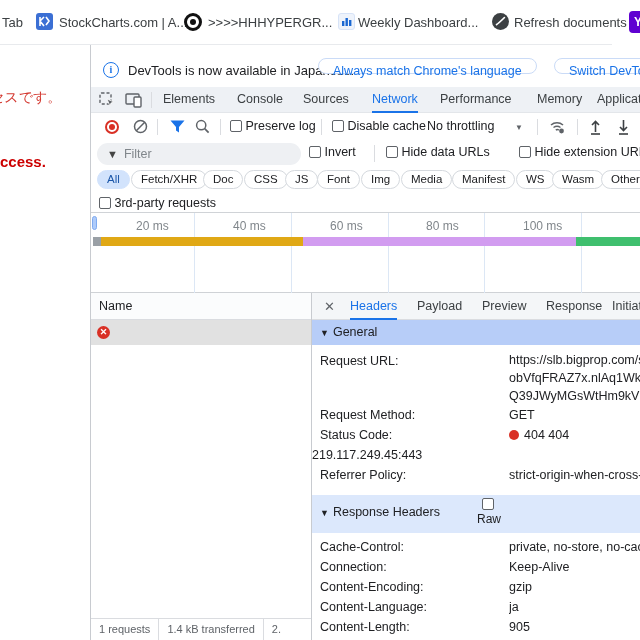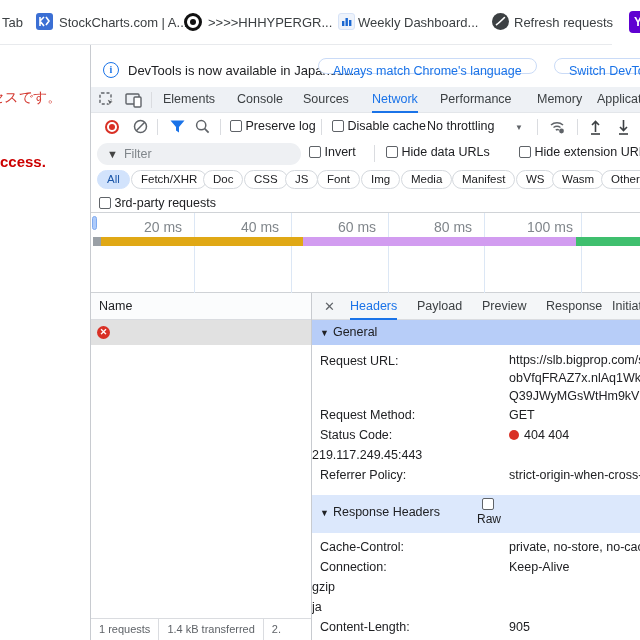--- a/index.html
+++ b/index.html
@@ -74,21 +74,21 @@
   .chip { position:absolute; top:1px; height:19px; line-height:17px; padding:0 9px;
     border:1px solid #d5d9de; border-radius:10px; font-size:11.5px; background:#fff;
     white-space:nowrap; }
   .chip.active { background:#d2e3fc; border-color:#d2e3fc; color:#1a56a8; }
   .thirdparty { position:absolute; left:8px; top:151px; font-size:12.5px; }
 
   
   .timeline { position:absolute; left:0; top:167px; width:551px; height:40px;
     border-top:1px solid #d0d3d7; background:#fff; }
   .gridline { position:absolute; top:0; width:1px; background:#dce7f5; }
-  .tick { position:absolute; top:6px; width:54px; text-align:center; font-size:14px; color:#80868b; }
+  .tick { position:absolute; top:6px; width:54px; text-align:left; font-size:12px; color:#80868b; }
   .tl-handle { position:absolute; left:1px; top:3px; width:5px; height:14px;
     border-radius:3px; background:#aecbfa; border:1px solid #7faaf0; }
   .seg { position:absolute; top:24px; height:9px; }
   .filmstrip { position:absolute; left:0; top:207px; width:551px; height:41px;
     border-bottom:1px solid #cfd2d6; background:#fff; }
 
   
   .main { position:absolute; left:0; top:248px; width:551px; height:347px; display:flex; }
   .reqcol { width:220px; flex:none; display:flex; flex-direction:column; }
   .req-header { height:27px; line-height:26px; padding-left:8px; font-size:12.5px;
@@ -154,21 +154,21 @@
   </span>
   <span class="bm-label" style="left:358px">Weekly Dashboard...</span>
 
   <span class="fav fav-globe" style="left:492px">
     <svg width="17" height="17" viewBox="0 0 17 17">
         <circle cx="8.5" cy="8.5" r="7" fill="#3c4043"></circle>
         <path d="M4 12 C7 10 10 7 13 4" stroke="#fff" stroke-width="1.7" fill="none"></path>
         <circle cx="8.5" cy="8.5" r="7" fill="none" stroke="#3c4043"></circle>
       </svg>
   </span>
-  <span class="bm-label" style="left:514px">Refresh requests</span>
+  <span class="bm-label" style="left:514px">Refresh documents</span>
 
   <span class="fav fav-y" style="left:629px">Y!</span>
 </div>
 
 <div class="page-left">
   <div class="jp-red">セスです。</div>
   <div class="en-red">ccess.</div>
 </div>
 
 <div class="devtools">
@@ -361,23 +361,25 @@
 
       <div class="kv" style="margin-top:4px">
         <span class="k">Cache-Control:</span>
         <span class="v">private, no-store, no-cache</span>
       </div>
       <div class="kv">
         <span class="k">Connection:</span>
         <span class="v">Keep-Alive</span>
       </div>
       <div class="kv">
+        <span class="k">Content-Encoding:</span>
         <span class="v">gzip</span>
       </div>
       <div class="kv">
+        <span class="k">Content-Language:</span>
         <span class="v">ja</span>
       </div>
       <div class="kv">
         <span class="k">Content-Length:</span>
         <span class="v">905</span>
       </div>
     </div>
   </div>
 </div>
 

